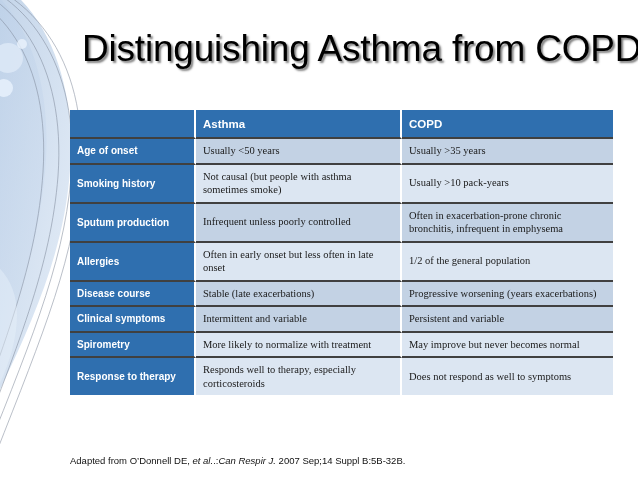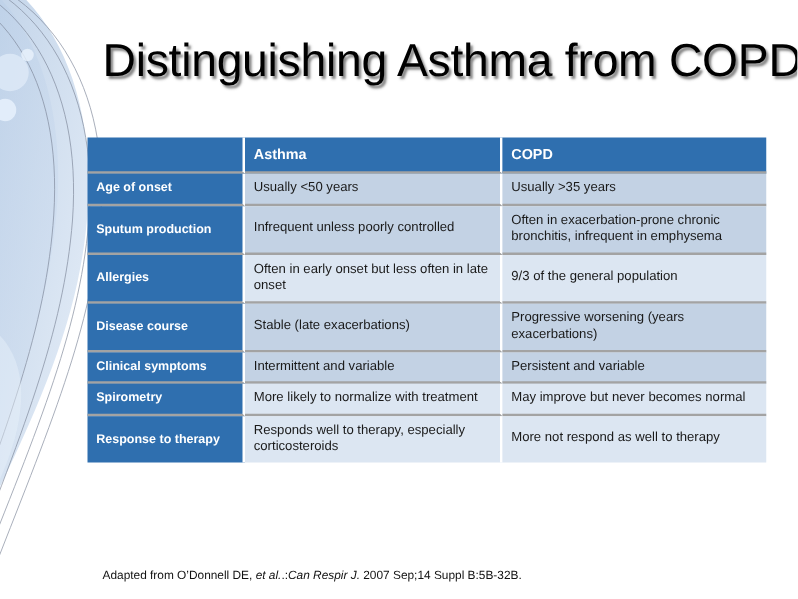--- a/index.html
+++ b/index.html
@@ -68,21 +68,21 @@
     font-size: 10.5px;
   }
   table.cmp col.c0 { width: 126px; }
   table.cmp col.c1 { width: 206px; }
   table.cmp col.c2 { width: 211px; }
 
   table.cmp td {
     vertical-align: middle;
     padding: 5px 7px;
     border-right: 2px solid #ffffff;
-    border-bottom: 2px solid #a3a3a3;
+    border-bottom: 2px solid #404040;
   }
   table.cmp td:last-child { border-right: none; }
   table.cmp tr:last-child td { border-bottom: none; }
 
   
   tr.hdr td {
     background: #2F6FAF;
     color: #ffffff;
     font-weight: bold;
     font-size: 11.5px;
@@ -97,32 +97,31 @@
     background: #2F6FAF;
     color: #ffffff;
     font-weight: bold;
     font-size: 10px;
     line-height: 13px;
   }
 
   
   td.dark { background: #C3D2E4; color: #1a1a1a; }
   td.light { background: #DCE6F2; color: #1a1a1a; }
-  td.data { line-height: 13.5px; }
+  td.data { line-height: 13.5px; font-family: Liberation Serif, serif; }
 
   
   #citation {
     position: absolute;
     left: 70px;
     top: 455px;
     font-size: 9.5px;
     line-height: 12px;
     color: #111111;
     white-space: nowrap;
-    margin-left: 12px;
   }
   #citation .ital { font-style: italic; }
 </style>
 </head>
 <body>
 
 <div id="slide">
 
   <div id="deco">
     <svg width="120" height="479" viewBox="0 0 120 479" xmlns="http://www.w3.org/2000/svg">
@@ -177,31 +176,36 @@
           <td>Asthma</td>
           <td>COPD</td>
         </tr>
 
         <tr>
           <td class="lbl">Age of onset</td>
           <td class="data dark">Usually &lt;50 years</td>
           <td class="data dark">Usually &gt;35 years</td>
         </tr>
 
+        <tr>
+          <td class="lbl">Smoking history</td>
+          <td class="data light">Not causal (but people with asthma sometimes smoke)</td>
+          <td class="data light">Usually &gt;10 pack-years</td>
+        </tr>
 
         <tr>
           <td class="lbl">Sputum production</td>
           <td class="data dark">Infrequent unless poorly controlled</td>
           <td class="data dark">Often in exacerbation-prone chronic bronchitis, infrequent in emphysema</td>
         </tr>
 
         <tr>
           <td class="lbl">Allergies</td>
           <td class="data light">Often in early onset but less often in late onset</td>
-          <td class="data light">9/3 of the general population</td>
+          <td class="data light">1/2 of the general population</td>
         </tr>
 
         <tr>
           <td class="lbl">Disease course</td>
           <td class="data dark">Stable (late exacerbations)</td>
           <td class="data dark">Progressive worsening (years exacerbations)</td>
         </tr>
 
         <tr>
           <td class="lbl">Clinical symptoms</td>
@@ -211,21 +215,21 @@
 
         <tr>
           <td class="lbl">Spirometry</td>
           <td class="data light">More likely to normalize with treatment</td>
           <td class="data light">May improve but never becomes normal</td>
         </tr>
 
         <tr>
           <td class="lbl">Response to therapy</td>
           <td class="data light">Responds well to therapy, especially corticosteroids</td>
-          <td class="data light">More not respond as well to therapy</td>
+          <td class="data light">Does not respond as well to symptoms</td>
         </tr>
       </tbody>
     </table>
   </div>
 
   <div id="citation">
     <span>Adapted from O’Donnell DE, </span><span class="ital">et al.</span><span>.:</span><span class="ital">Can Respir J.</span><span> 2007 Sep;14 Suppl B:5B-32B.</span>
   </div>
 
 </div>

